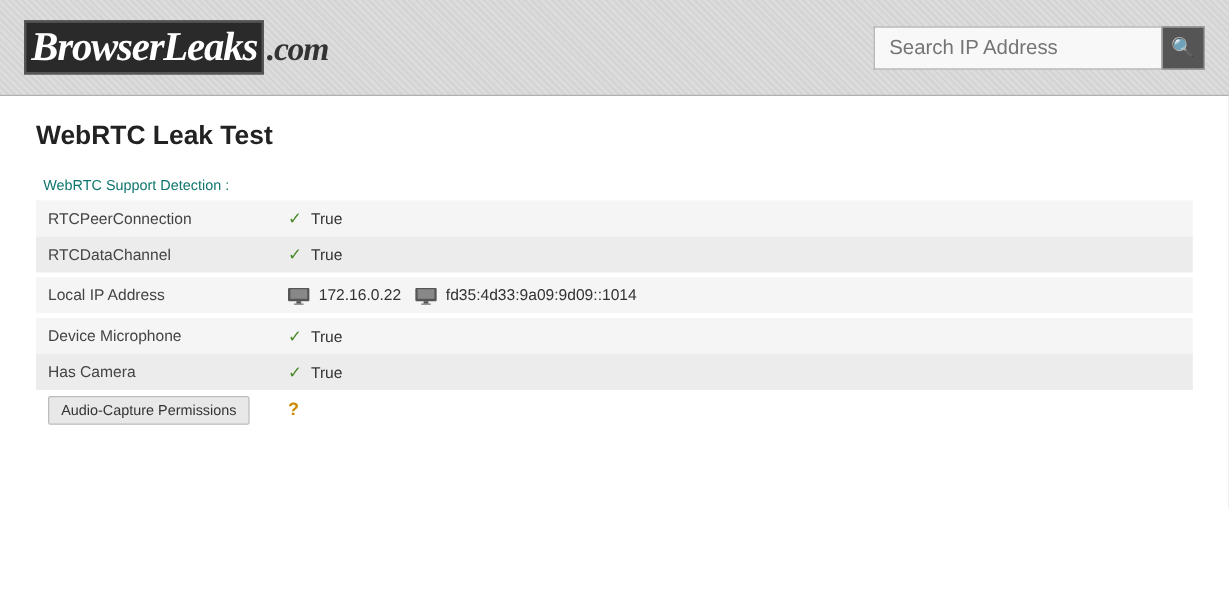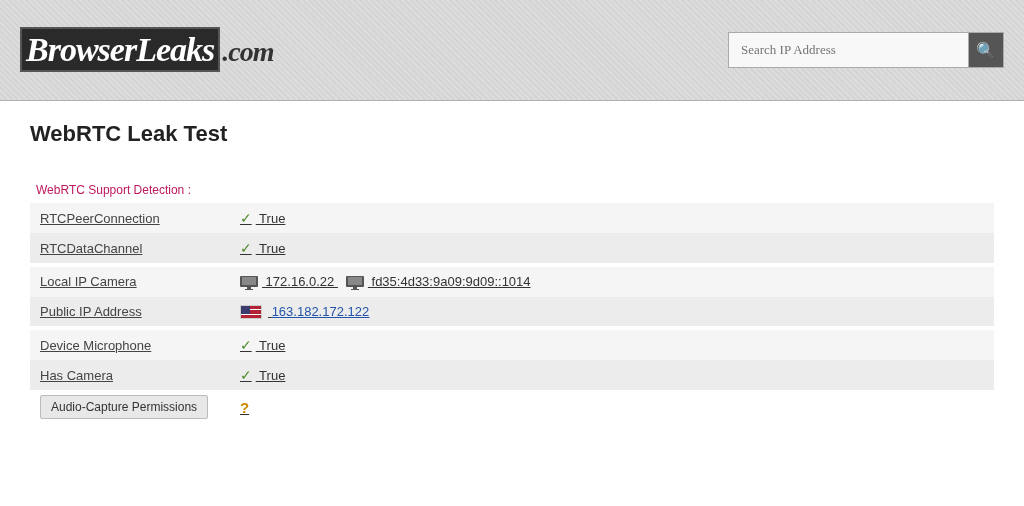--- a/index.html
+++ b/index.html
@@ -26,21 +26,21 @@
         transparent,
         transparent 2px,
         rgba(255,255,255,0.2) 2px,
         rgba(255,255,255,0.2) 4px
       );
       border-bottom: 1px solid #b0b0b0;
       padding: 12px 20px;
       display: flex;
       align-items: center;
       justify-content: space-between;
-      height: 101px;
+      height: 80px;
     }
 
     .logo {
       font-size: 32px;
       font-weight: bold;
       font-family: 'Times New Roman', serif;
       letter-spacing: -1px;
     }
 
     .logo-bl {
@@ -64,27 +64,26 @@
     .search-area {
       display: flex;
       align-items: center;
       gap: 0;
     }
 
     .search-input {
       border: 1px solid #aaa;
       border-right: none;
       padding: 8px 12px;
-      font-size: 13px;
+      font-size: 17px;
       width: 240px;
       outline: none;
       background: #f8f8f8;
       color: #0c4a6e;
       height: 36px;
-      font-family: Liberation Serif, serif;
     }
 
     .search-btn {
       background: #555;
       border: 1px solid #aaa;
       color: #fff;
       width: 36px;
       height: 36px;
       cursor: pointer;
       display: flex;
@@ -98,27 +97,27 @@
       background: #fff;
       margin: 0;
       padding: 20px 30px;
       min-height: calc(506px - 80px);
     }
 
     .page-title {
       font-size: 22px;
       font-weight: bold;
       color: #222;
-      margin-bottom: 32px;
+      margin-bottom: 17px;
     }
 
     
     .section-header {
       font-size: 12px;
-      color: #be185d;
+      color: #0f766e;
       padding: 4px 0 4px 6px;
       margin-bottom: 2px;
       font-weight: normal;
     }
 
     
     .data-table {
       width: 100%;
       border-collapse: collapse;
       margin-bottom: 4px;
@@ -129,21 +128,20 @@
     }
 
     .data-table tr:nth-child(even) {
       background: #ececec;
     }
 
     .data-table td {
       padding: 7px 10px;
       color: #333;
       font-size: 13px;
-      text-decoration: underline;
     }
 
     .data-table td:first-child {
       width: 200px;
       color: #444;
     }
 
     .check-true {
       color: #4a8a2a;
       margin-right: 4px;
@@ -246,45 +244,38 @@
       <tr>
         <td>RTCDataChannel</td>
         <td><span class="check-true">✓</span> True</td>
       </tr>
     </tbody>
   </table>
 
   <table class="data-table">
     <tbody>
       <tr>
-        <td>Local IP Camera</td>
+        <td>Local IP Address</td>
         <td>
           <svg class="monitor-svg" width="18" height="14" viewBox="0 0 18 14">
             <rect x="0" y="0" width="18" height="11" rx="1" fill="#555"></rect>
             <rect x="2" y="1" width="14" height="8" fill="#888"></rect>
             <rect x="7" y="11" width="4" height="2" fill="#555"></rect>
             <rect x="5" y="13" width="8" height="1" fill="#555"></rect>
           </svg>
           172.16.0.22
           <svg class="monitor-svg" width="18" height="14" viewBox="0 0 18 14" style="margin-left:8px">
             <rect x="0" y="0" width="18" height="11" rx="1" fill="#555"></rect>
             <rect x="2" y="1" width="14" height="8" fill="#888"></rect>
             <rect x="7" y="11" width="4" height="2" fill="#555"></rect>
             <rect x="5" y="13" width="8" height="1" fill="#555"></rect>
           </svg>
           fd35:4d33:9a09:9d09::1014
         </td>
       </tr>
-      <tr>
-        <td>Public IP Address</td>
-        <td>
-          <span class="flag-icon"></span>
-          <a class="ip-link" href="#">163.182.172.122</a>
-        </td>
-      </tr>
     </tbody>
   </table>
 
   <table class="data-table">
     <tbody>
       <tr>
         <td>Device Microphone</td>
         <td><span class="check-true">✓</span> True</td>
       </tr>
       <tr>

